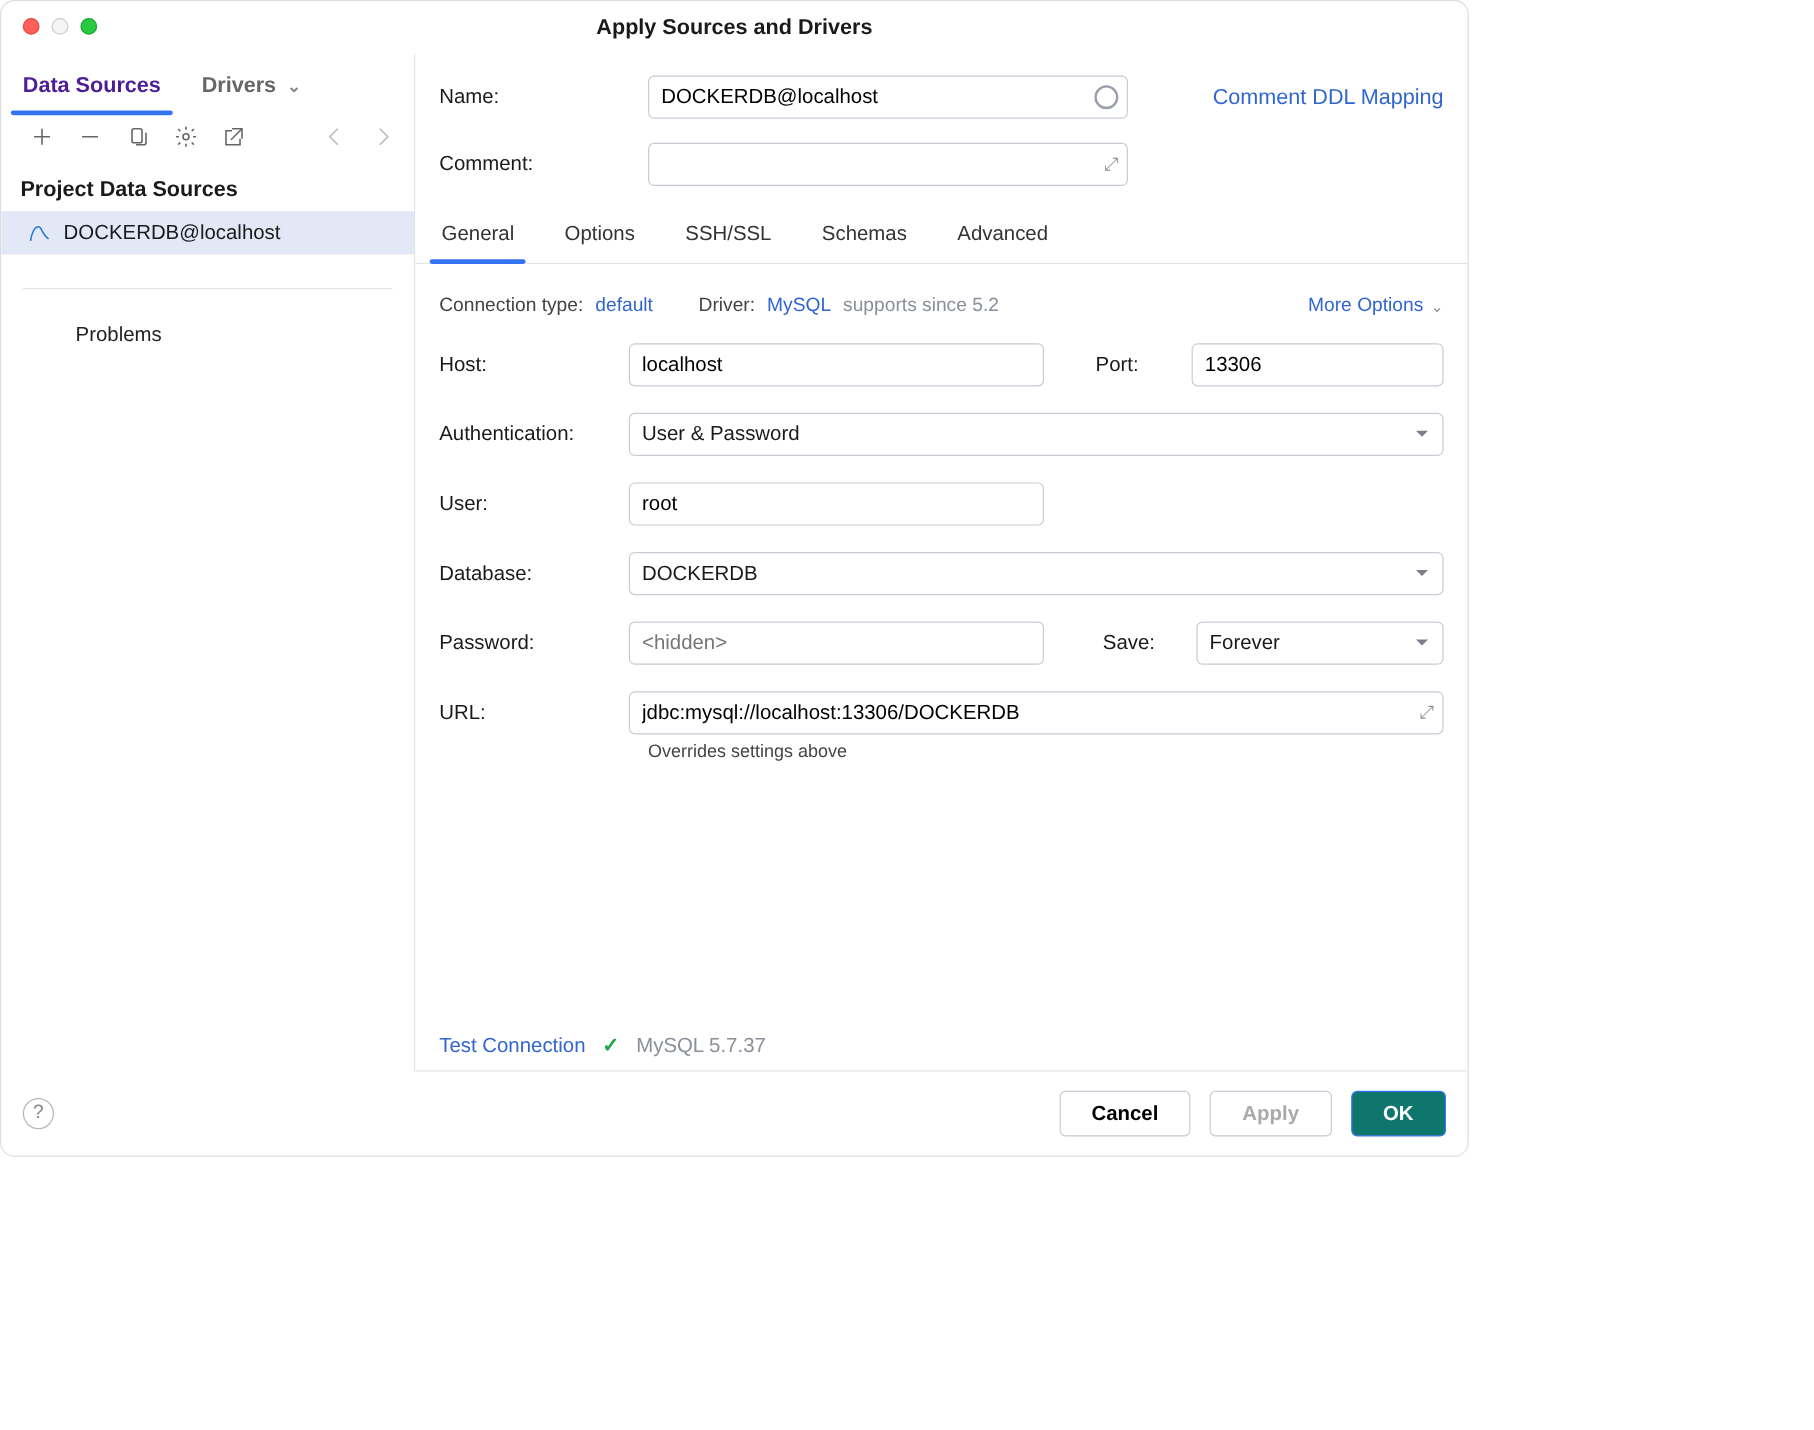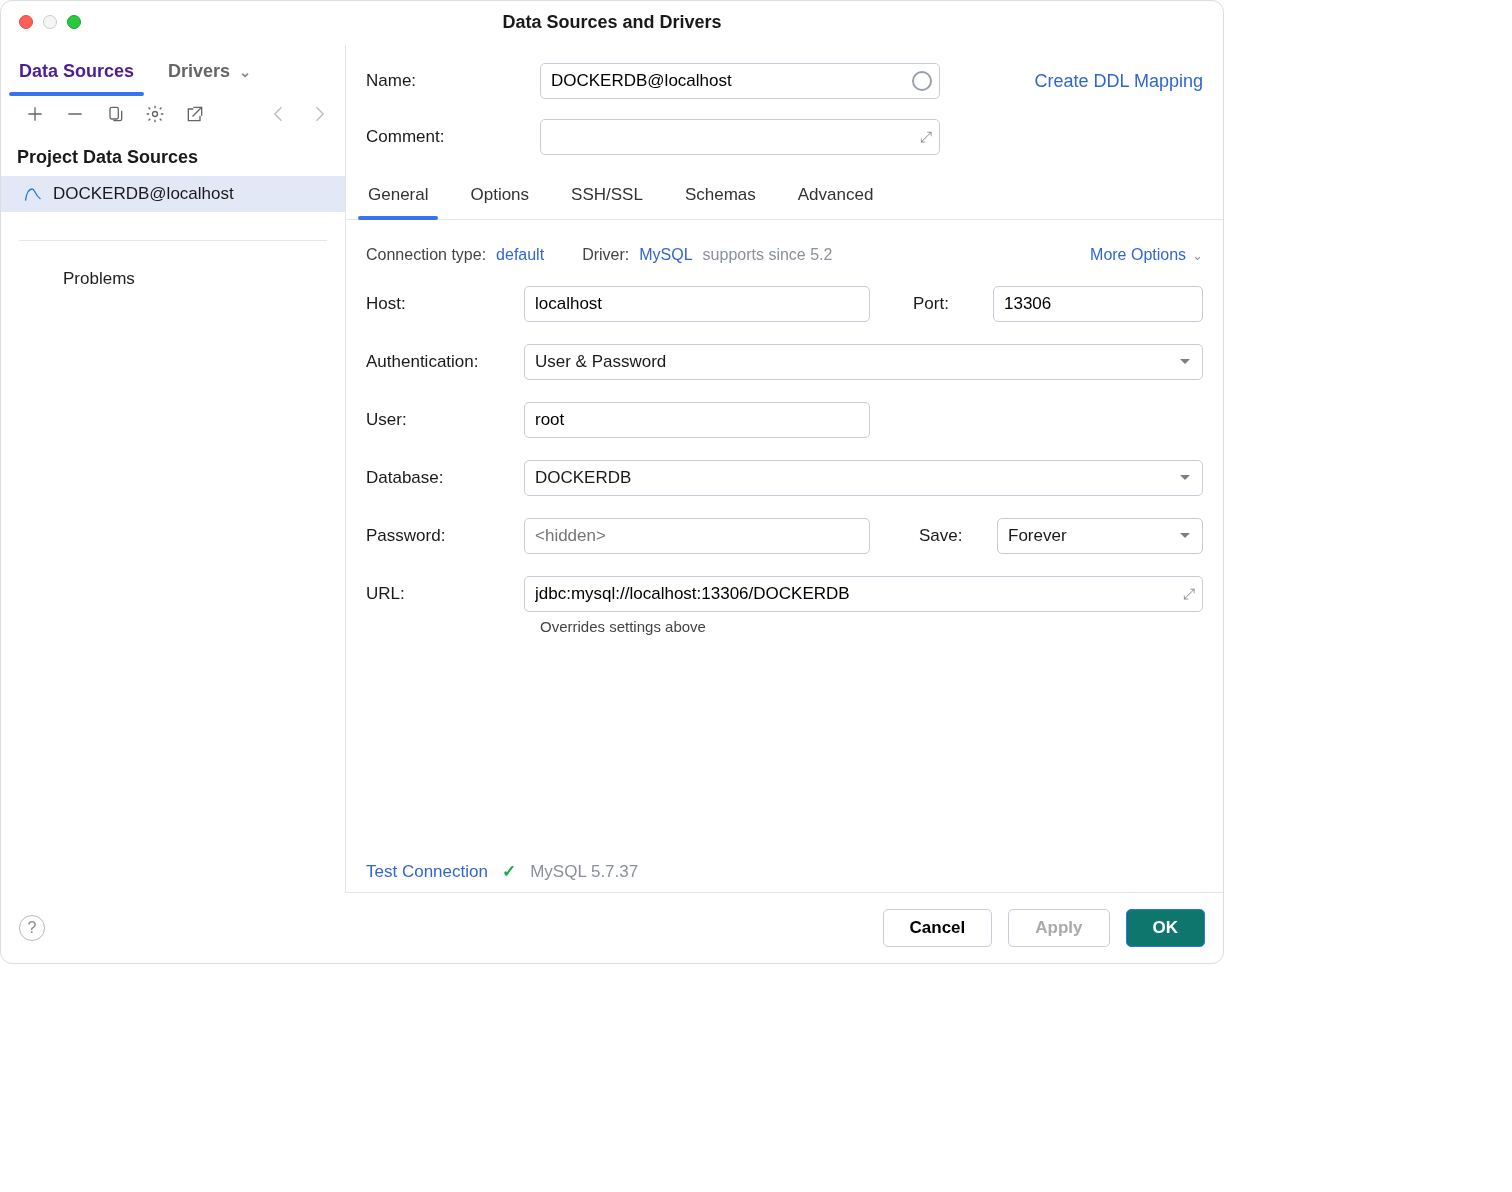--- a/index.html
+++ b/index.html
@@ -295,21 +295,21 @@
 </head>
 <body>
 
 <div class="window">
   <div class="titlebar">
     <div class="traffic">
       <div class="dot red"></div>
       <div class="dot amber"></div>
       <div class="dot green"></div>
     </div>
-    <div class="title">Data Sources and Drivers</div>
+    <div class="title">Apply Sources and Drivers</div>
   </div>
 
   <div class="content">
     <div class="sidebar">
       <div class="side-tabs">
         <div class="side-tab active">
           <span>Data Sources</span>
         </div>
         <div class="side-tab">
           <span>Drivers</span>
@@ -358,21 +358,21 @@
     </div>
 
     <div class="main">
       <div class="form">
         <div class="row">
           <div class="label">Name:</div>
           <div class="name-wrap">
             <input class="input name" value="DOCKERDB@localhost" style="">
             <span class="circle"></span>
           </div>
-          <span class="link">Create DDL Mapping</span>
+          <span class="link">Comment DDL Mapping</span>
         </div>
         <div class="row">
           <div class="label">Comment:</div>
           <div class="comment-wrap">
             <input class="input comment" value="" style="">
             <span class="expand-ic">⤢</span>
           </div>
         </div>
       </div>
 

